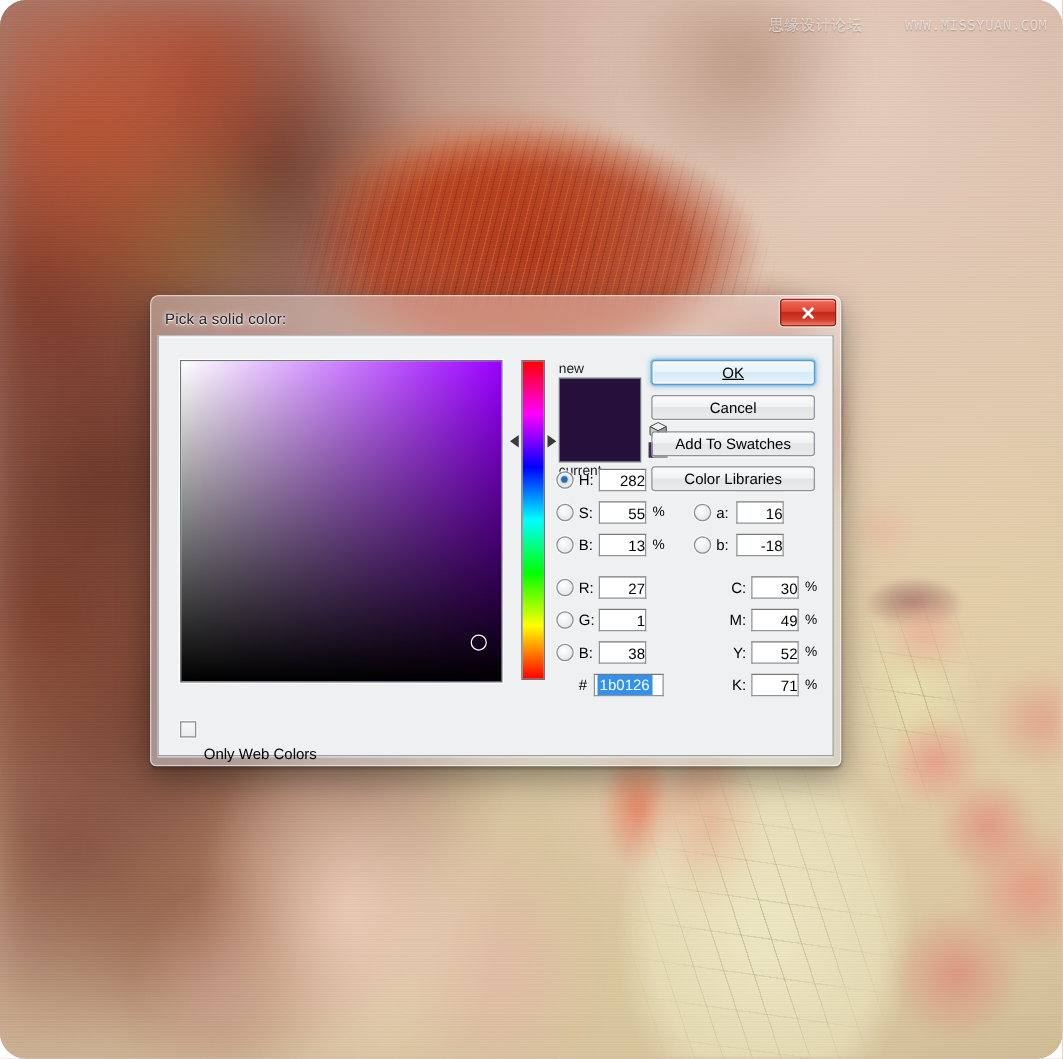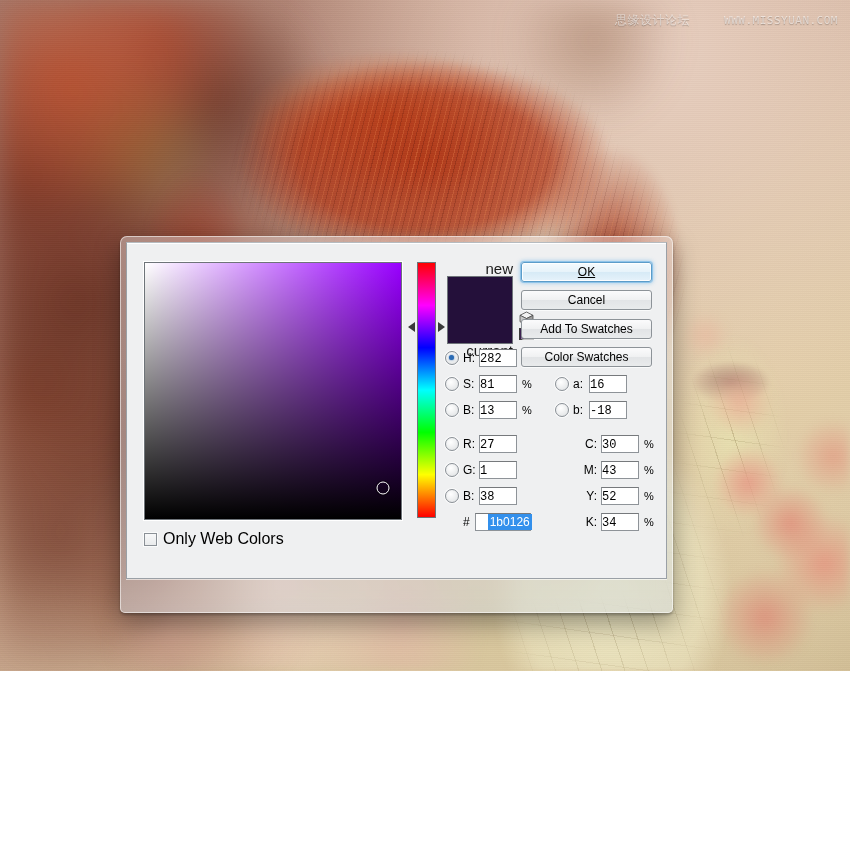--- a/index.html
+++ b/index.html
@@ -8,23 +8,24 @@
     width: 850px;
     height: 847px;
     overflow: hidden;
     font-family: "Liberation Sans", sans-serif;
   }
 
   
   #desktop {
     position: relative;
     width: 850px;
-    height: 671px;
+    height: 847px;
     overflow: hidden;
     background: #c9a79a;
+    border-radius: 21px;
   }
   .bg-layer { position: absolute; inset: 0; }
 
   
   #bg-base {
     background:
       radial-gradient(circle at 78% 8%,  #e8cfc0 0%, rgba(232,207,192,0) 42%),
       radial-gradient(circle at 12% 30%, #8e5a4e 0%, rgba(142,90,78,0) 46%),
       radial-gradient(circle at 5% 62%,  #9e6a52 0%, rgba(158,106,82,0) 40%),
       radial-gradient(circle at 92% 55%, #e4cfa9 0%, rgba(228,207,169,0) 45%),
@@ -273,22 +274,22 @@
   #hue-arrow-left::after  { left: -6px; border-right: 6px solid #eff0f1; }
   #hue-arrow-right::after { right: -6px; border-left: 6px solid #eff0f1; }
 
   
   #preview-block {
     position: absolute;
     left: 320px; top: 19px;
     width: 66px;
   }
   .preview-label {
-    text-align: right;
-    font-size: 15px;
+    text-align: left;
+    font-size: 11px;
     color: #1a1a1a;
     line-height: 14px;
   }
   #preview-swatches {
     width: 66px; height: 68px;
     border: 1px solid #6e7479;
     box-sizing: border-box;
   }
   #swatch-new, #swatch-current { width: 100%; height: 50%; }
 
@@ -351,23 +352,23 @@
     color: #000;
     flex: none;
   }
   .fld-label.right { text-align: right; width: 24px; margin-right: 4px; }
   .fld-input {
     width: 38px;
     height: 18px;
     border: 1px solid #8e9398;
     border-top-color: #76797c;
     background: #fff;
-    font-family: Liberation Mono, monospace;
+    font-family: Liberation Sans, sans-serif;
     font-size: 12px;
-    text-align: left;
+    text-align: right;
     line-height: 18px;
     color: #000;
     box-sizing: border-box;
     cursor: text;
     overflow: hidden;
     white-space: nowrap;
   }
   .fld-unit {
     font-size: 11px;
     margin-left: 5px;
@@ -377,21 +378,21 @@
   .gap-row { height: 8px; }
   #hex-hash { font-size: 12px; margin-right: 5px; }
   #hex-input {
     width: 56px; height: 18px;
     border: 1px solid #8e9398;
     border-top-color: #76797c;
     background: #fff;
     box-sizing: border-box;
     display: flex;
     align-items: center;
-    padding: 0 12px;
+    padding: 0 2px;
     cursor: text;
   }
   #hex-value {
     background: #3390ec;
     color: #ffffff;
     font-size: 12px;
     line-height: 16px;
     padding: 0 2px;
     font-family: "Liberation Sans", sans-serif;
   }
@@ -440,21 +441,21 @@
   }
   #webcolors-box {
     width: 13px; height: 13px;
     border: 1px solid #8a9096;
     background: linear-gradient(180deg, #f7f8f9 0%, #e9ebec 100%);
     box-shadow: 0 0 0 1px rgba(255,255,255,.7);
     box-sizing: border-box;
     margin-right: 6px;
     flex: none;
   }
-  #webcolors-label { font-size: 16px; color: #000; }
+  #webcolors-label { font-size: 12px; color: #000; margin-top: 40px; }
 </style>
 </head>
 <body>
 
 <div id="desktop">
 
   <div class="bg-layer" id="bg-base"></div>
   <div class="bg-layer" id="bg-bokeh"></div>
   <div class="bg-layer" id="bg-skin"></div>
   <div class="bg-layer" id="bg-hair"></div>
@@ -464,20 +465,28 @@
   <div class="bg-layer" id="bg-blossoms"></div>
   <div class="bg-layer" id="bg-grain"></div>
 
   <div id="watermark">
     <span class="wm-cjk">思缘设计论坛</span>
     <span class="wm-latin">WWW.MISSYUAN.COM</span>
   </div>
 
   <div id="colorpicker">
 
+    <div id="titlebar">
+      <span id="title-text">Pick a solid color:</span>
+      <div id="close-button">
+        <svg width="11" height="11" viewBox="0 0 11 11" aria-hidden="true">
+          <path d="M2 2 L9 9 M9 2 L2 9" stroke="#ffffff" stroke-width="2.1" stroke-linecap="round"></path>
+        </svg>
+      </div>
+    </div>
 
     <div id="client">
 
       <div id="sb-field" style="--hue-color: #9900ff;">
         <div id="sb-canvas" style="--hue-color: #9900ff; background-image: linear-gradient(rgba(0, 0, 0, 0) 0%, rgb(0, 0, 0) 100%), linear-gradient(to right, rgb(255, 255, 255) 0%, rgb(153, 0, 255) 100%);"></div>
         <div id="sb-marker" style="left: 93%; top: 88%;"></div>
       </div>
 
       <div id="hue-strip-wrap">
         <div id="hue-strip"></div>
@@ -516,21 +525,21 @@
             <span class="radio"></span>
             <span class="fld-label">L:</span>
             <span class="fld-input">3</span>
           </div>
         </div>
 
         <div class="field-row">
           <div class="field-col">
             <span class="radio"></span>
             <span class="fld-label">S:</span>
-            <span class="fld-input">81</span>
+            <span class="fld-input">55</span>
             <span class="fld-unit">%</span>
           </div>
           <div class="field-col">
             <span class="radio"></span>
             <span class="fld-label">a:</span>
             <span class="fld-input">16</span>
           </div>
         </div>
 
         <div class="field-row">
@@ -565,21 +574,21 @@
 
         <div class="field-row">
           <div class="field-col">
             <span class="radio"></span>
             <span class="fld-label">G:</span>
             <span class="fld-input">1</span>
           </div>
           <div class="field-col">
             <span class="radio blank"></span>
             <span class="fld-label right">M:</span>
-            <span class="fld-input">43</span>
+            <span class="fld-input">49</span>
             <span class="fld-unit">%</span>
           </div>
         </div>
 
         <div class="field-row">
           <div class="field-col">
             <span class="radio"></span>
             <span class="fld-label">B:</span>
             <span class="fld-input">38</span>
           </div>
@@ -595,31 +604,31 @@
           <div class="field-col">
             <span class="radio blank"></span>
             <span id="hex-hash">#</span>
             <span id="hex-input">
               <span id="hex-value">1b0126</span>
             </span>
           </div>
           <div class="field-col">
             <span class="radio blank"></span>
             <span class="fld-label right">K:</span>
-            <span class="fld-input">34</span>
+            <span class="fld-input">71</span>
             <span class="fld-unit">%</span>
           </div>
         </div>
       </div>
 
       <div id="buttons">
         <div class="btn default" id="btn-ok">OK</div>
         <div class="btn" id="btn-cancel">Cancel</div>
         <div class="btn" id="btn-addswatches">Add To Swatches</div>
-        <div class="btn" id="btn-libraries">Color Swatches</div>
+        <div class="btn" id="btn-libraries">Color Libraries</div>
       </div>
 
       <div id="webcolors-row">
         <span id="webcolors-box"></span>
         <span id="webcolors-label">Only Web Colors</span>
       </div>
 
     </div>
   </div>
 </div>

